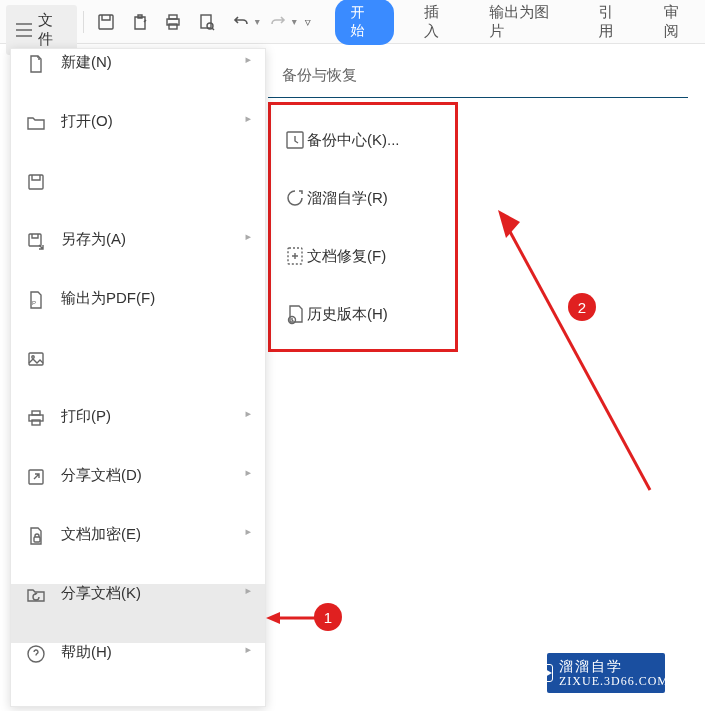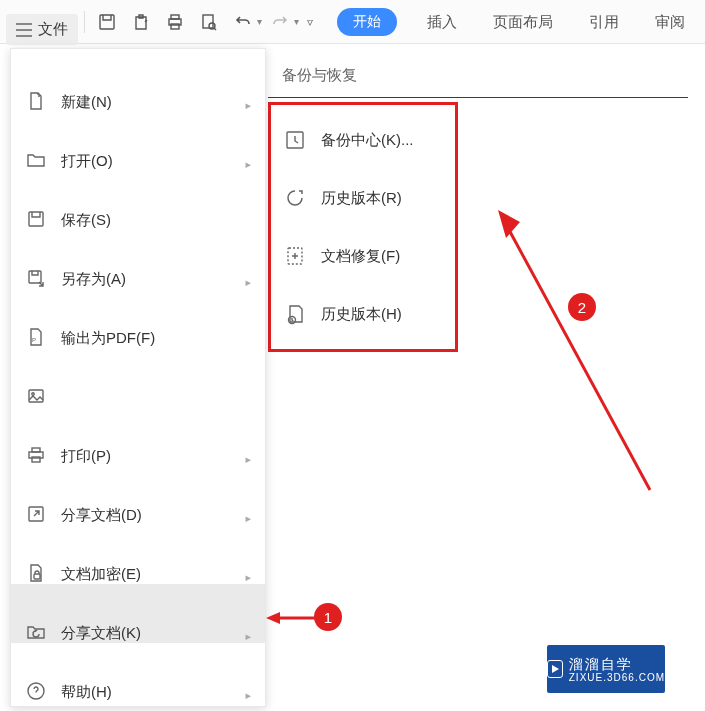--- a/index.html
+++ b/index.html
@@ -57,21 +57,21 @@
       top: 48px;
       width: 256px;
       background: #fff;
       box-shadow: 0 2px 10px rgba(0,0,0,.15);
       border: 1px solid #e8e8e8;
       padding: 4px 0;
       z-index: 10;
     }
     .menu-item {
       display: flex;
-      align-items: flex-end;
+      align-items: flex-start;
       height: 59px;
       padding: 0 14px;
       gap: 14px;
       color: #333;
       position: relative;
     }
     .menu-item.selected { background: #eaeaea; }
     .menu-icon { width: 22px; height: 22px; display:flex; align-items:center; justify-content:center; color:#666; }
     .menu-label { flex: 1; font-size: 15px; }
     .menu-arrow { color: #aaa; font-size: 11px; }
@@ -94,21 +94,21 @@
       margin-top: 4px;
       width: 190px;
       border: 3px solid #e02020;
       padding: 6px 0;
       background: #fff;
     }
     .sub-item {
       display: flex; align-items: center;
       height: 58px;
       padding: 0 12px;
-      gap: 14px;
+      gap: 0;
       text-align: right;
     }
     .sub-icon { width: 24px; height: 24px; display:flex; align-items:center; justify-content:center; color:#666; }
     .sub-label { font-size: 15px; color: #333; }
 
     
     .badge {
       position: absolute;
       width: 28px; height: 28px;
       border-radius: 50%;
@@ -124,33 +124,33 @@
 
     
     .arrow-svg { position: absolute; z-index: 25; pointer-events: none; }
 
     
     .watermark {
       position: absolute;
       right: 40px;
       bottom: 18px;
       width: 118px;
-      height: 48px;
+      height: 40px;
       background: #1a4fa0;
       color: #fff;
       display: flex;
       align-items: center;
       justify-content: center;
       font-size: 14px;
       letter-spacing: 2px;
       z-index: 5;
       border-radius: 2px;
       gap: 6px;
     }
-    .watermark .sub { font-size: 10px; letter-spacing: 1px; display:block; margin-top:-2px; }
+    .watermark .sub { font-size: 12px; letter-spacing: 1px; display:block; margin-top:-2px;font-family:Liberation Serif, serif; }
     .watermark .play { width:18px; height:18px; border:1.5px solid #fff; border-radius:3px; display:flex;align-items:center;justify-content:center; }
   </style>
 </head>
 <body>
 
 <div class="toolbar">
   <div class="file-btn">
     <span class="hamburger">
       <svg width="16" height="14" viewBox="0 0 16 14">
           <path d="M0 1h16M0 7h16M0 13h16" stroke="#666" stroke-width="1.6"></path>
@@ -201,21 +201,21 @@
     </div>
     <span class="small-chevron">▾</span>
   </div>
   <div class="tb-icon" style="width:20px">
     <span class="small-chevron" style="font-size:12px;color:#666">▿</span>
   </div>
 
   <div class="tabs">
     <div class="tab active">开始</div>
     <div class="tab">插入</div>
-    <div class="tab">页面布局</div>
+    <div class="tab">输出为图片</div>
     <div class="tab">引用</div>
     <div class="tab">审阅</div>
   </div>
 </div>
 
 <div class="menu-panel">
 
   <div class="menu-item">
     <span class="menu-icon">
       <svg width="20" height="20" viewBox="0 0 20 20" fill="none" stroke="#666" stroke-width="1.4">
@@ -237,21 +237,20 @@
     <span class="menu-arrow">▸</span>
   </div>
 
   <div class="menu-item">
     <span class="menu-icon">
       <svg width="20" height="20" viewBox="0 0 20 20" fill="none" stroke="#666" stroke-width="1.4">
           <rect x="3" y="3" width="14" height="14" rx="1"></rect>
           <path d="M6 3v5h8V3"></path>
         </svg>
     </span>
-    <span class="menu-label">保存(S)</span>
   </div>
 
   <div class="menu-item">
     <span class="menu-icon">
       <svg width="20" height="20" viewBox="0 0 20 20" fill="none" stroke="#666" stroke-width="1.4">
           <rect x="3" y="3" width="12" height="12" rx="1"></rect>
           <path d="M6 3v4h6V3"></path>
           <path d="M13 14l4 4M17 14v4h-4"></path>
         </svg>
     </span>
@@ -350,21 +349,21 @@
       </span>
       <span class="sub-label">备份中心(K)...</span>
     </div>
     <div class="sub-item">
       <span class="sub-icon">
         <svg width="22" height="22" viewBox="0 0 22 22" fill="none" stroke="#666" stroke-width="1.5">
             <path d="M11 4a7 7 0 107 7"></path>
             <path d="M18 7V4h-3"></path>
           </svg>
       </span>
-      <span class="sub-label">历史版本(R)</span>
+      <span class="sub-label">溜溜自学(R)</span>
     </div>
     <div class="sub-item">
       <span class="sub-icon">
         <svg width="22" height="22" viewBox="0 0 22 22" fill="none" stroke="#666" stroke-width="1.4">
             <rect x="4" y="3" width="14" height="16" rx="1" stroke-dasharray="2 2"></rect>
             <path d="M8 11h6M11 8v6"></path>
           </svg>
       </span>
       <span class="sub-label">文档修复(F)</span>
     </div>

